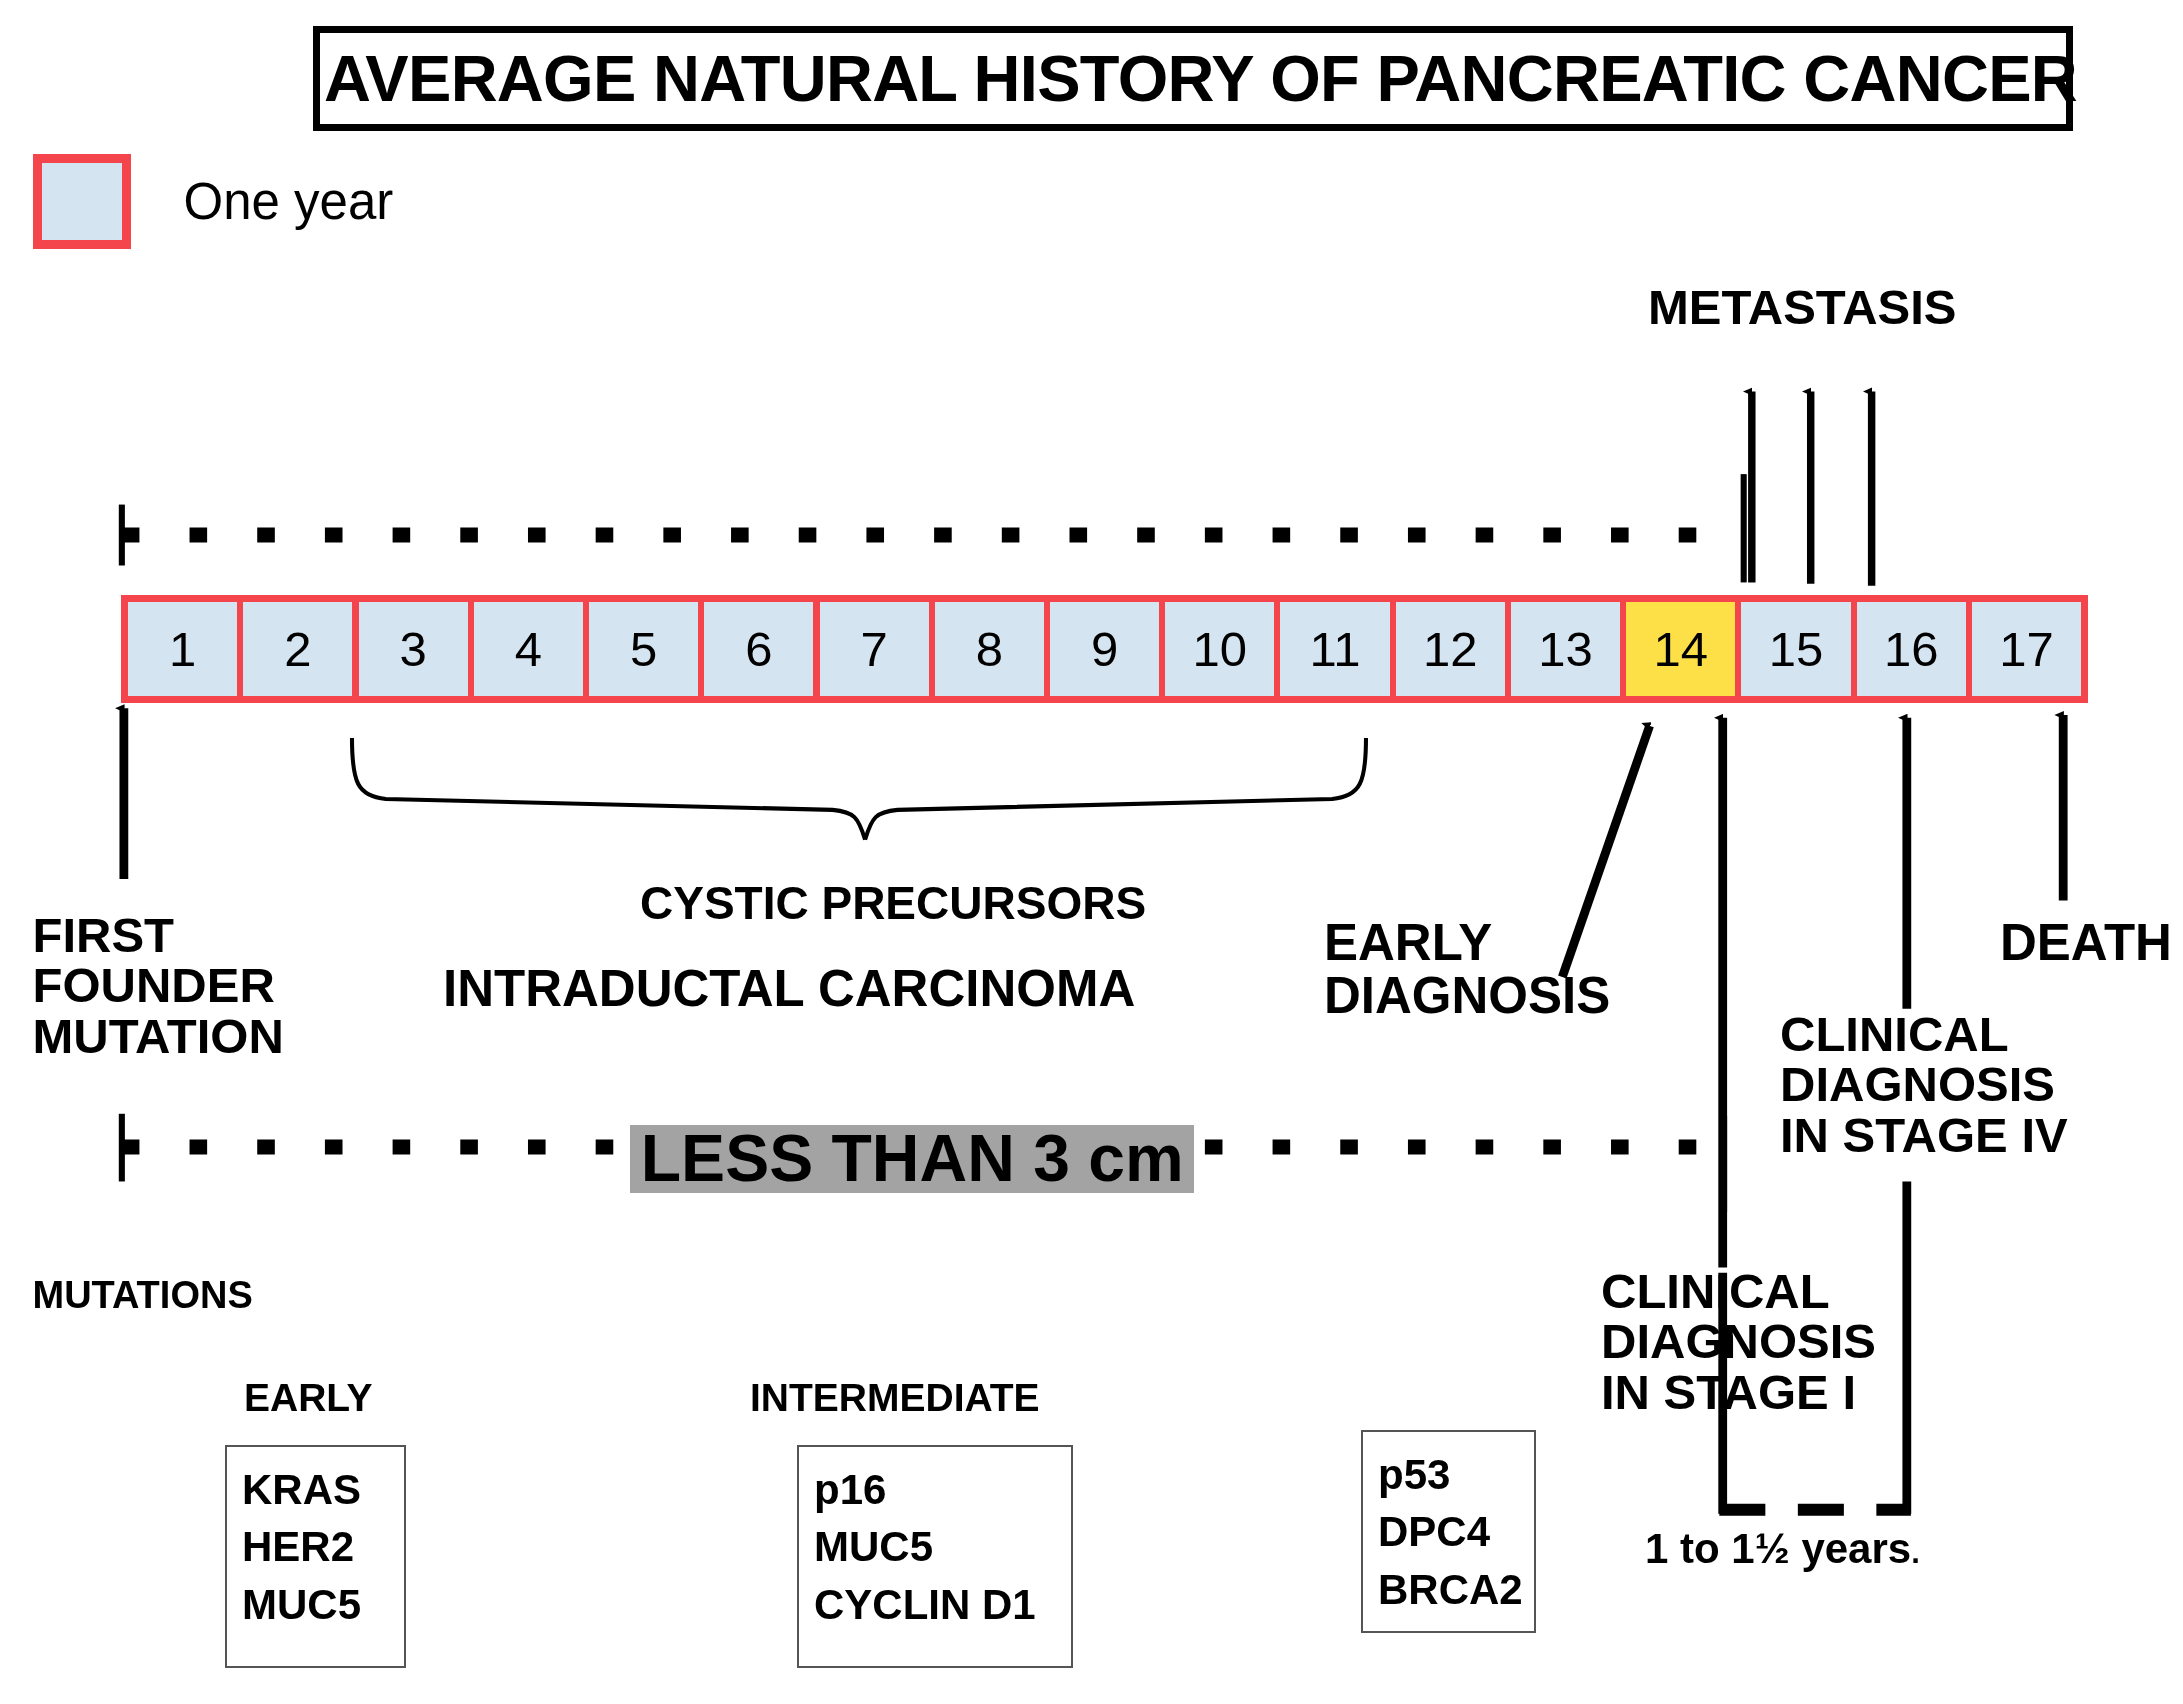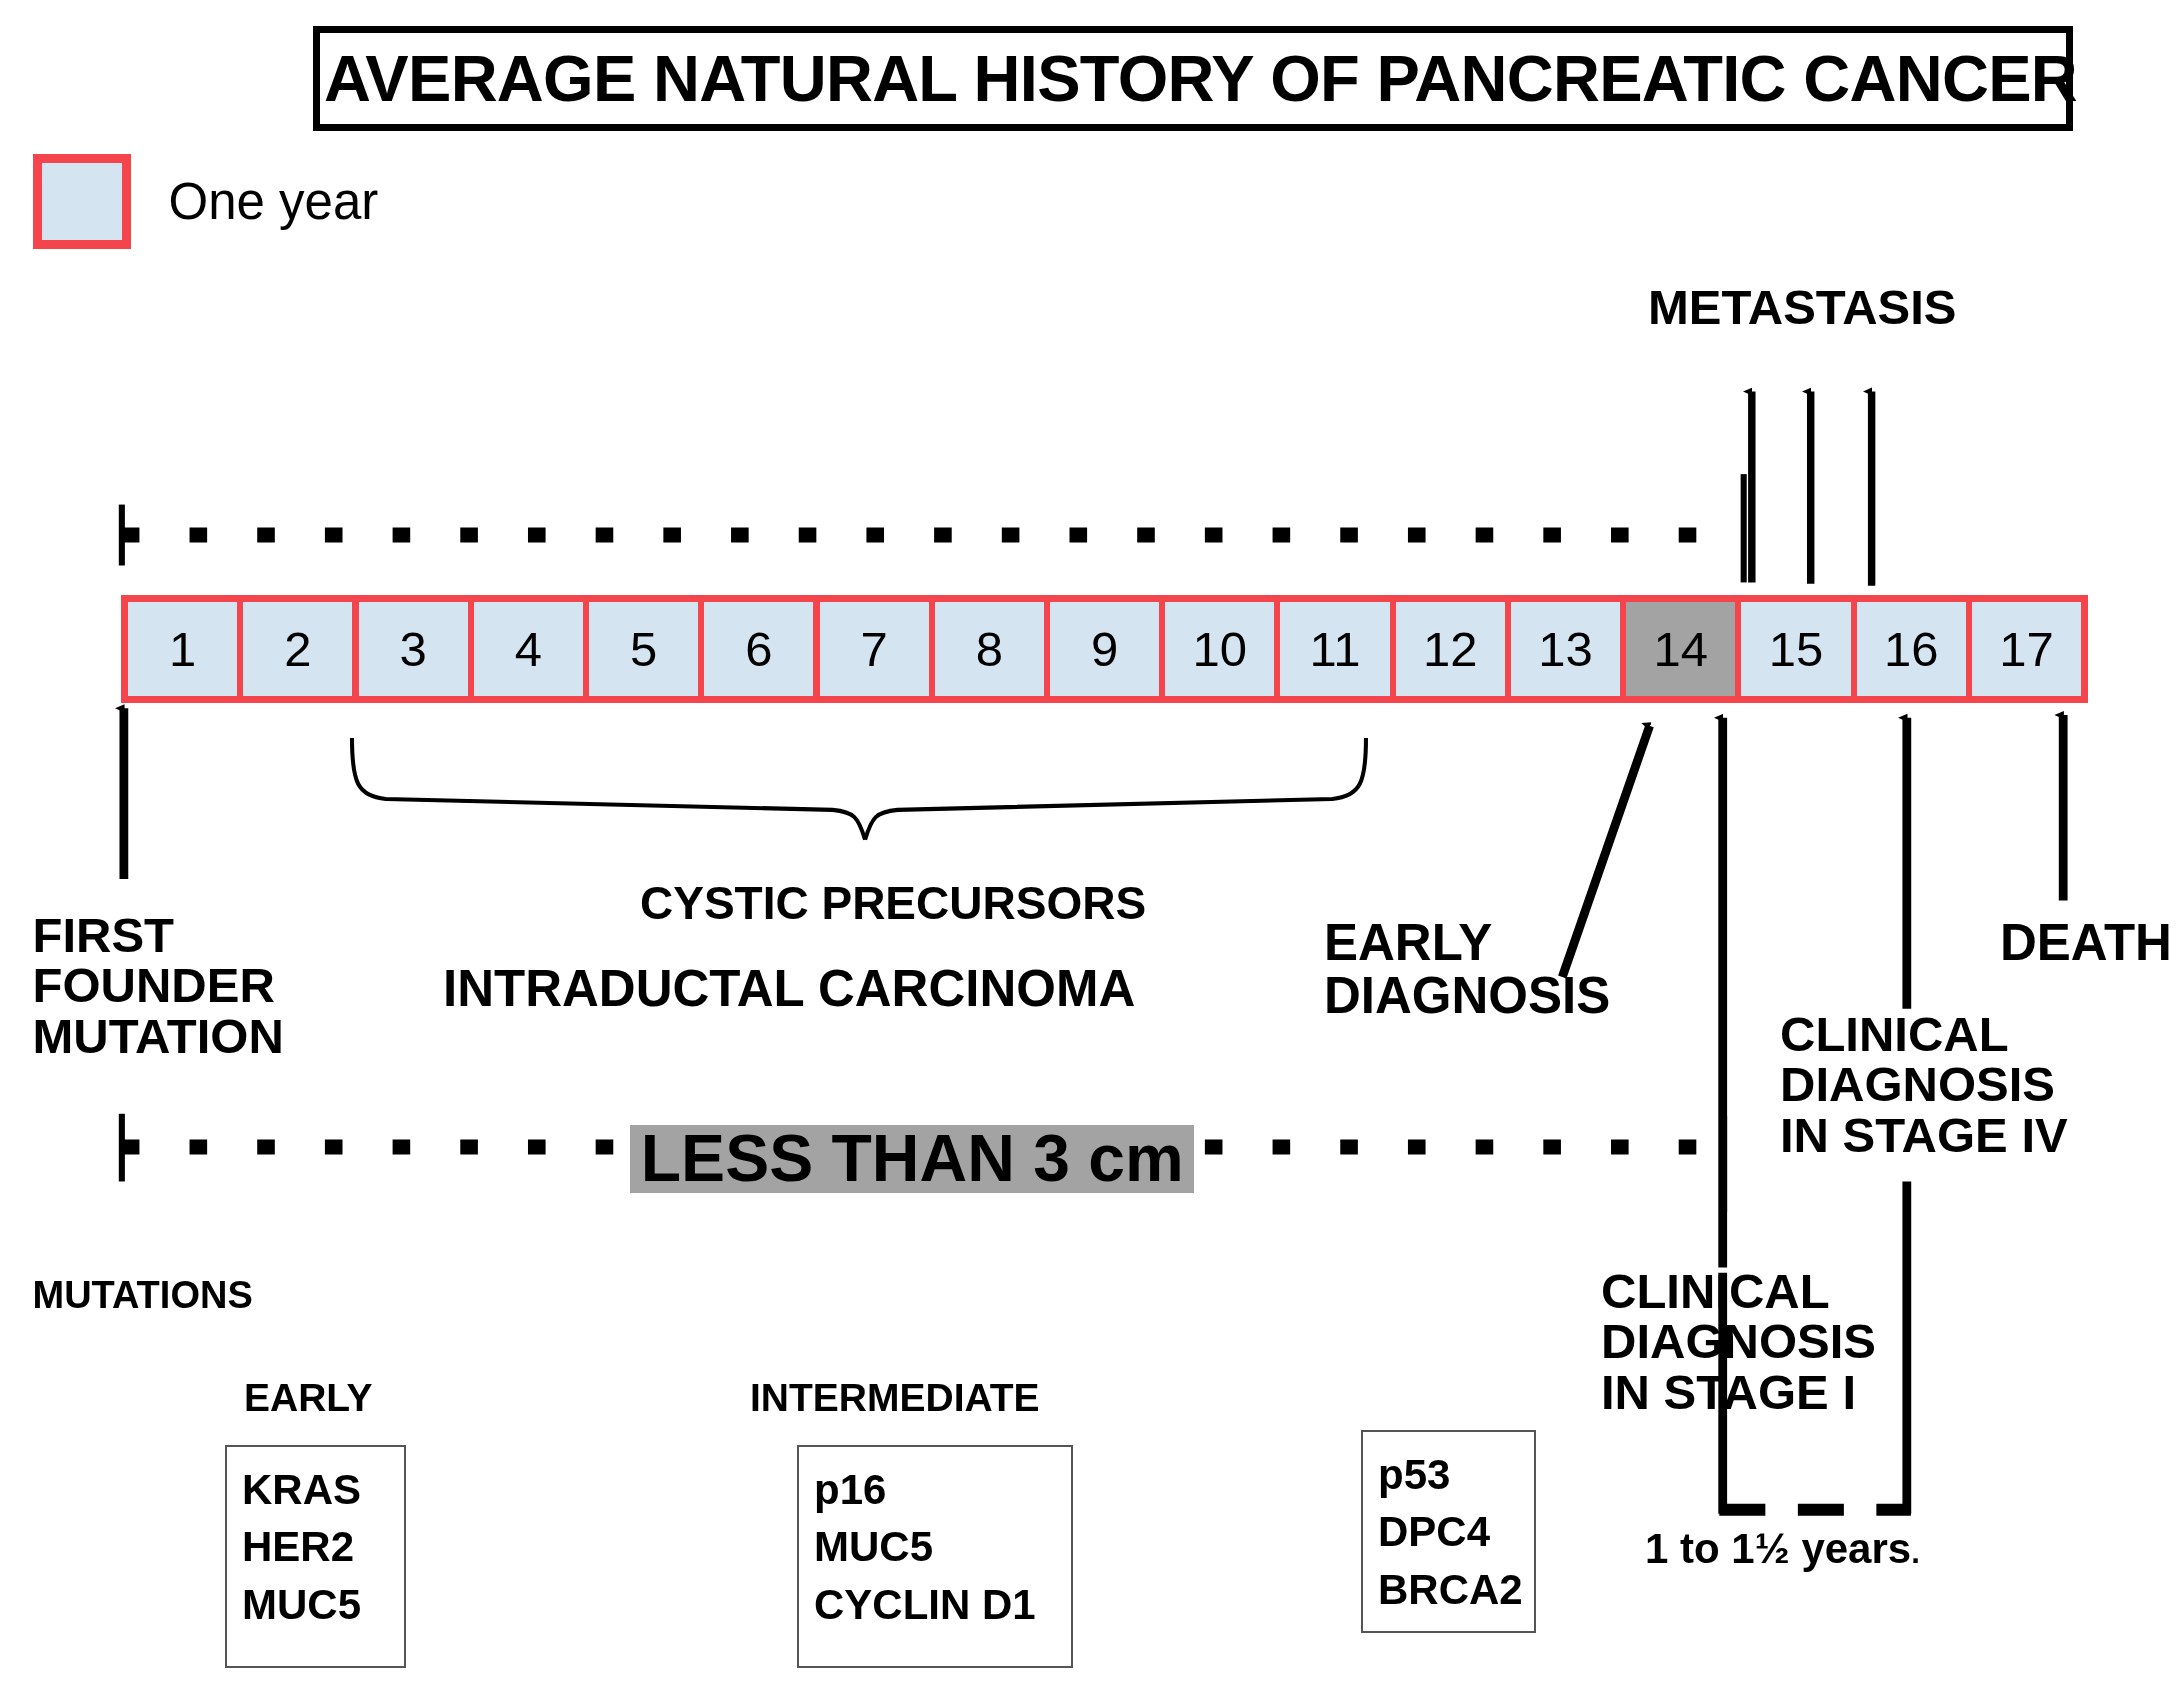--- a/index.html
+++ b/index.html
@@ -32,21 +32,21 @@
     font-weight:bold;
     letter-spacing:-0.7px;
     white-space:nowrap;
     line-height:1;
   }
 
   
   #legend{
     position:absolute;
     left:32.5px; top:154px;
-    display:flex; align-items:center;
+    display:flex; align-items:center;gap:15px;
   }
   #legend-swatch{
     width:98px; height:95px;
     background:#d4e4f0;
     border:9.5px solid #f4454d;
     box-sizing:border-box;
   }
   #legend-label{
     margin-left:38px;
     font-size:51px;
@@ -67,21 +67,21 @@
   .cell{
     flex:1 1 0;
     background:#d4e4f0;
     margin-right:6.1px;
     display:flex; align-items:center; justify-content:center;
     font-size:49px;
     line-height:1;
     color:#000;
   }
   .cell:last-child{margin-right:0;}
-  .cell.hl{background:#a3a3a3;}
+  .cell.hl{background:#fde047;}
 
   
   .lbl{
     position:absolute;
     font-weight:bold;
     line-height:1.03;
     white-space:pre;
   }
 
   

